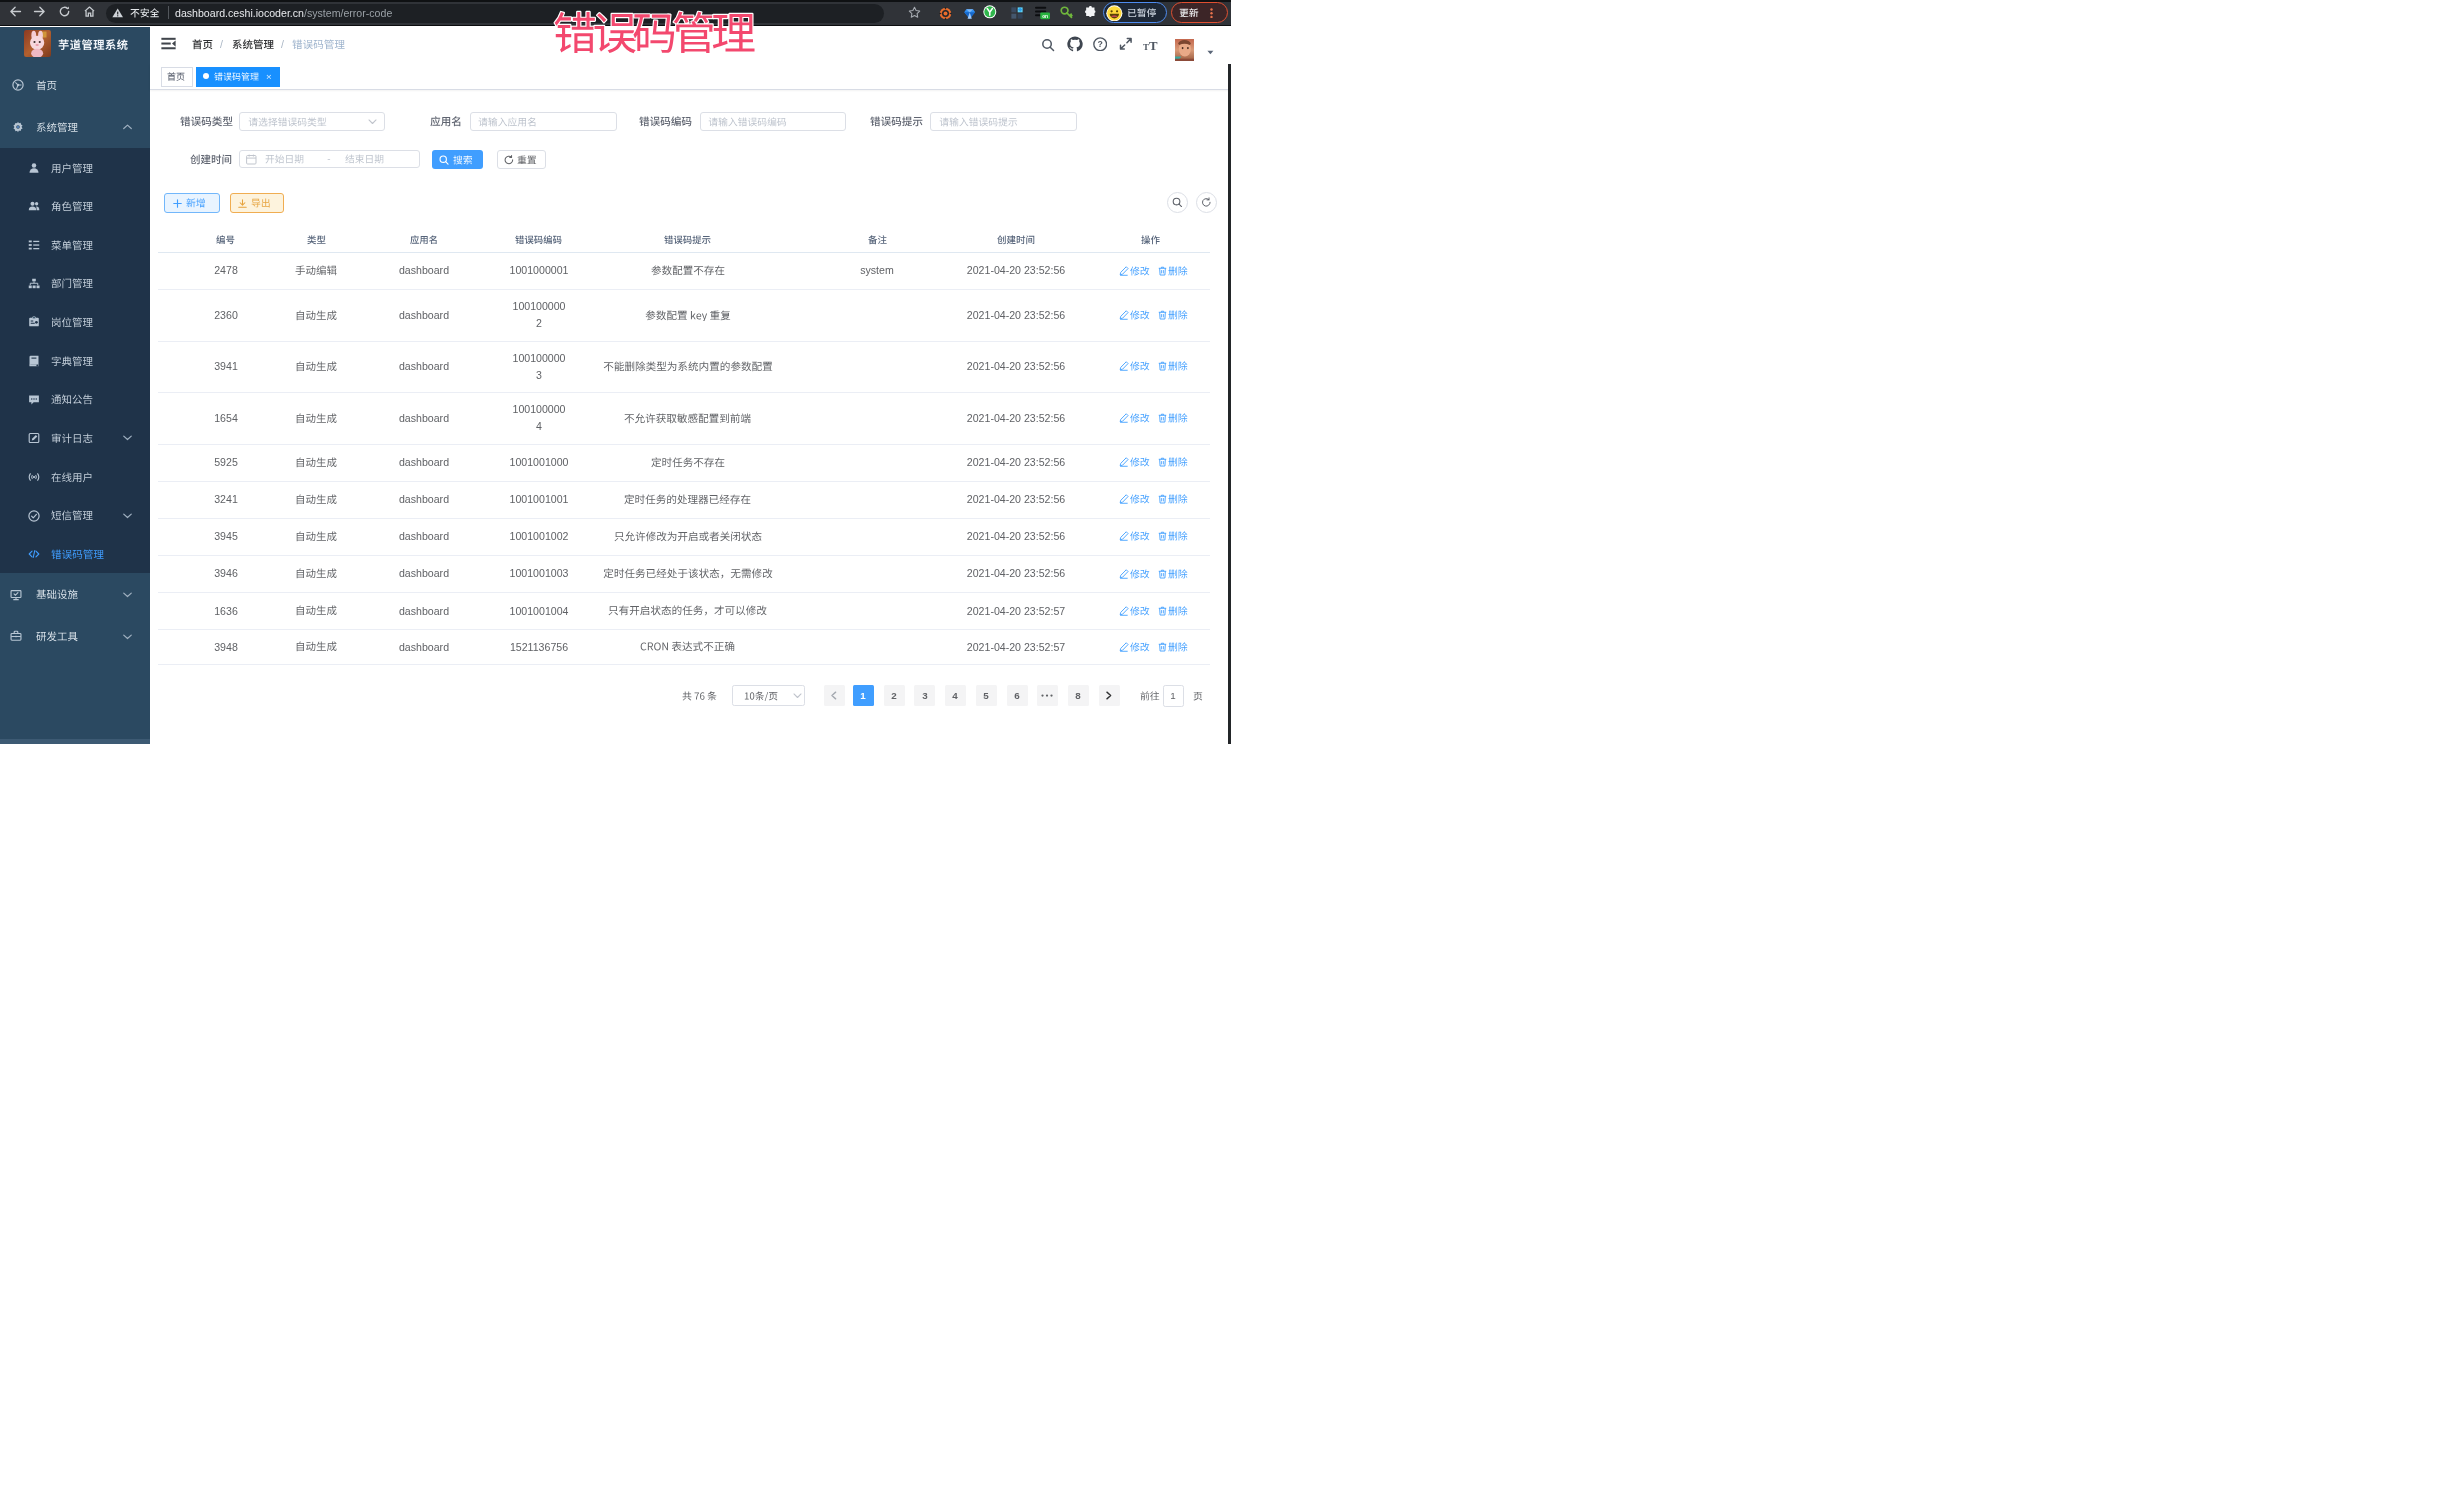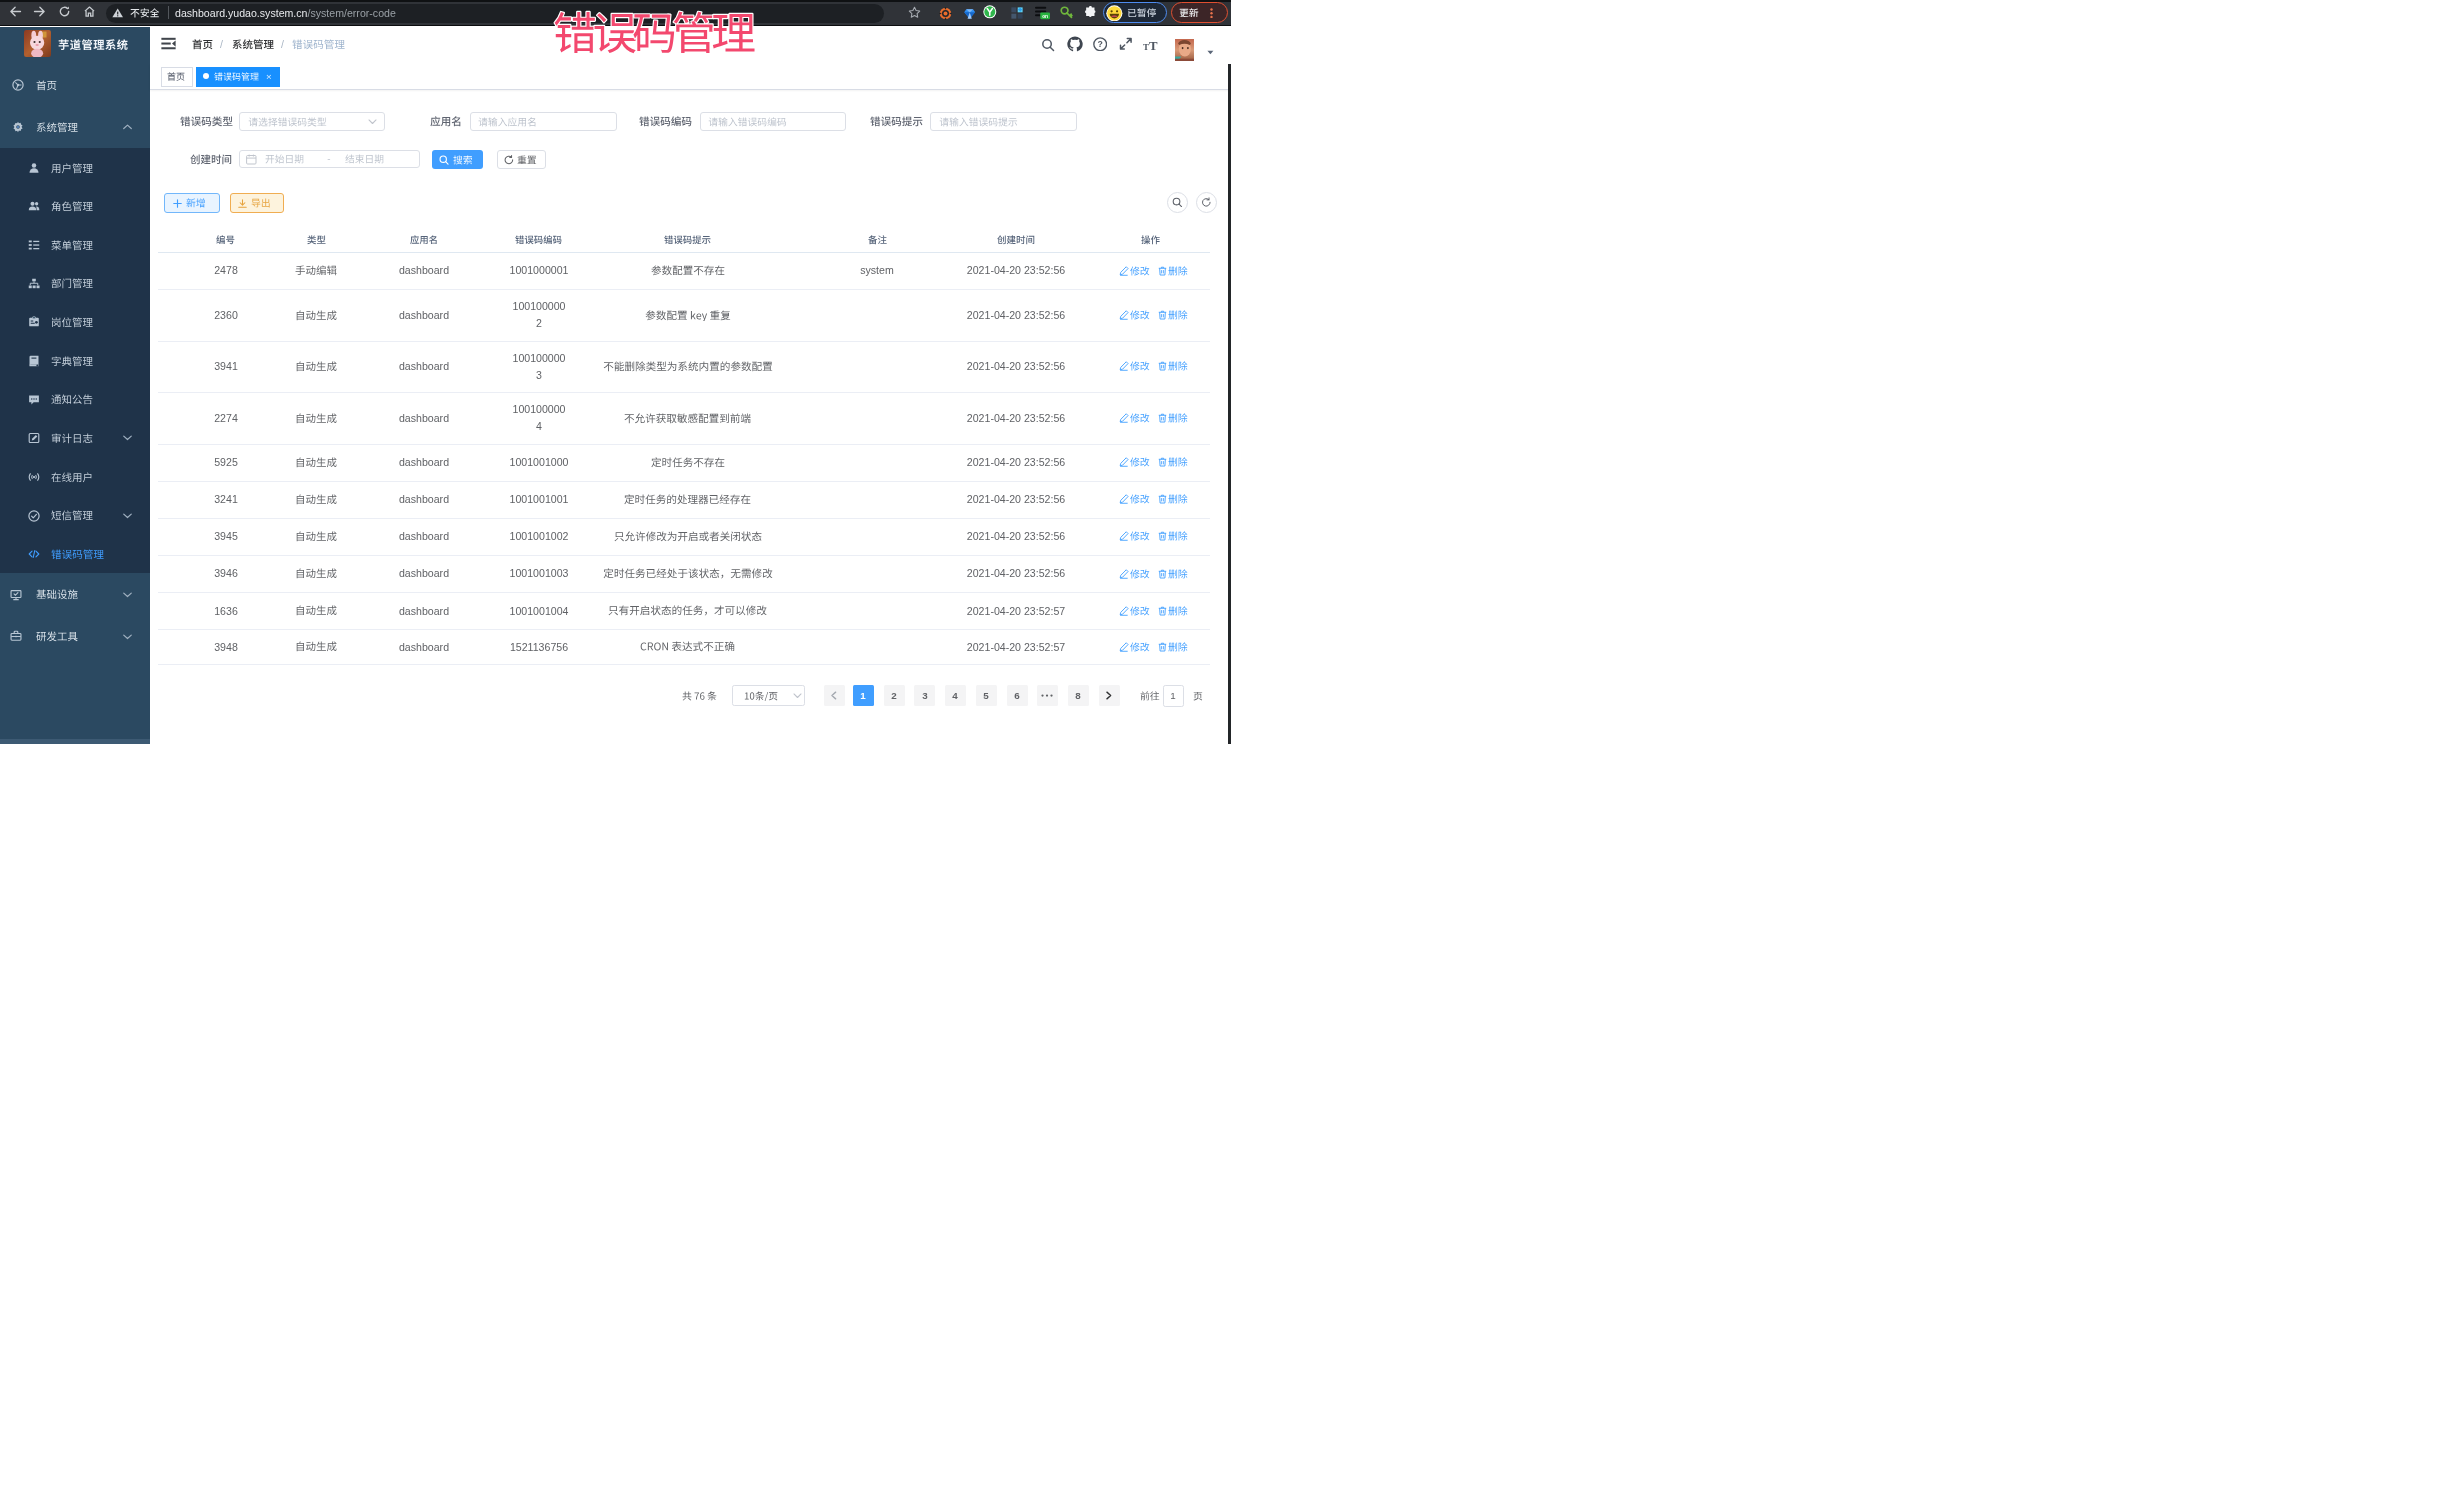--- a/index.html
+++ b/index.html
@@ -217,21 +217,21 @@
         <path d="M7.5 0.8L14.6 12.3H0.4Z" fill="#cfd3d8"></path>
         <rect x="6.8" y="4.8" width="1.5" height="3.8" fill="#17191c"></rect>
         <rect x="6.8" y="9.6" width="1.5" height="1.5" fill="#17191c"></rect>
       </svg></div>
     <div class="ab" style="left:130px;top:8.3px;"><svg style="width:29.5px;height:9.8px;" viewBox="0 -880 3000 1000" fill="#e4e7ea">
         <use href="#qa" x="0"></use>
         <use href="#qb" x="1000"></use>
         <use href="#qc" x="2000"></use>
       </svg></div>
     <div class="ab" style="left:168px;top:6px;width:0.8px;height:13px;background:#53575c"></div>
-    <div class="ab" style="left:175px;top:7.2px;font-size:10.6px;line-height:12px;color:#e8eaed;"><span style="color:#e8eaed">dashboard.yudao.system.cn</span><span style="color:#9aa0a6">/system/error-code</span></div>
+    <div class="ab" style="left:175px;top:7.2px;font-size:10.6px;line-height:12px;color:#e8eaed;"><span style="color:#e8eaed">dashboard.ceshi.iocoder.cn</span><span style="color:#9aa0a6">/system/error-code</span></div>
     <div class="ab" style="left:908px;top:6px;"><svg width="13" height="13" viewBox="0 0 17 17">
         <path d="M8.5 1.6l2.1 4.3 4.7.7-3.4 3.3.8 4.7-4.2-2.2-4.2 2.2.8-4.7L1.7 6.6l4.7-.7z" stroke="#a6abb1" stroke-width="1.4" fill="none" stroke-linejoin="round"></path>
       </svg></div>
     <div class="ab" style="left:939px;top:6.8px;"><svg width="13" height="13" viewBox="0 0 17 17">
         <circle cx="8.5" cy="8.5" r="7.6" fill="#e96c2c"></circle>
         <circle cx="8.5" cy="8.5" r="4.6" fill="#23262a"></circle>
         <circle cx="8.5" cy="8.5" r="2.6" fill="#e96c2c"></circle>
         <rect x="7.6" y="0" width="1.8" height="3" fill="#23262a"></rect>
         <rect x="7.6" y="14" width="1.8" height="3" fill="#23262a"></rect>
         <rect x="0" y="7.6" width="3" height="1.8" fill="#23262a"></rect>
@@ -881,21 +881,21 @@
       </svg></div>
     <div class="ab" style="left:1158px;top:361px;"><svg width="9" height="9.8" viewBox="0 0 12 13">
         <path d="M1 3h10M4.5 3V1.6h3V3M2.2 3l.6 9h6.4l.6-9" fill="none" stroke="#409eff" stroke-width="1.2" stroke-linejoin="round"></path>
         <path d="M4.8 5.4v4.4M7.2 5.4v4.4" stroke="#409eff" stroke-width="1.1"></path>
       </svg></div>
     <div class="ab" style="left:1168px;top:361px;"><svg style="width:19.7px;height:9.8px;" viewBox="0 -880 2000 1000" fill="#409eff">
         <use href="#qb2" x="0"></use>
         <use href="#qb3" x="1000"></use>
       </svg></div>
     <div class="ab" style="left:158px;top:392px;width:1052px;height:0.8px;background:#ebeef5"></div>
-    <div class="ab" style="left:226px;transform:translateX(-50%);top:412px;font-size:10.6px;line-height:12px;color:#606266;">2274</div>
+    <div class="ab" style="left:226px;transform:translateX(-50%);top:412px;font-size:10.6px;line-height:12px;color:#606266;">1654</div>
     <div class="ab" style="left:295px;top:413px;"><svg style="width:42px;height:10.6px;" viewBox="0 -880 4000 1000" fill="#606266">
         <use href="#qb4" x="0"></use>
         <use href="#qbT" x="1000"></use>
         <use href="#qb5" x="2000"></use>
         <use href="#qb6" x="3000"></use>
       </svg></div>
     <div class="ab" style="left:424px;transform:translateX(-50%);top:412px;font-size:10.6px;line-height:12px;color:#606266;">dashboard</div>
     <div class="ab" style="left:539px;transform:translateX(-50%);top:403px;font-size:10.6px;line-height:12px;color:#606266;">100100000</div>
     <div class="ab" style="left:539px;transform:translateX(-50%);top:420px;font-size:10.6px;line-height:12px;color:#606266;">4</div>
     <div class="ab" style="left:624px;top:413px;"><svg style="width:127px;height:10.6px;" viewBox="0 -880 12000 1000" fill="#606266">

